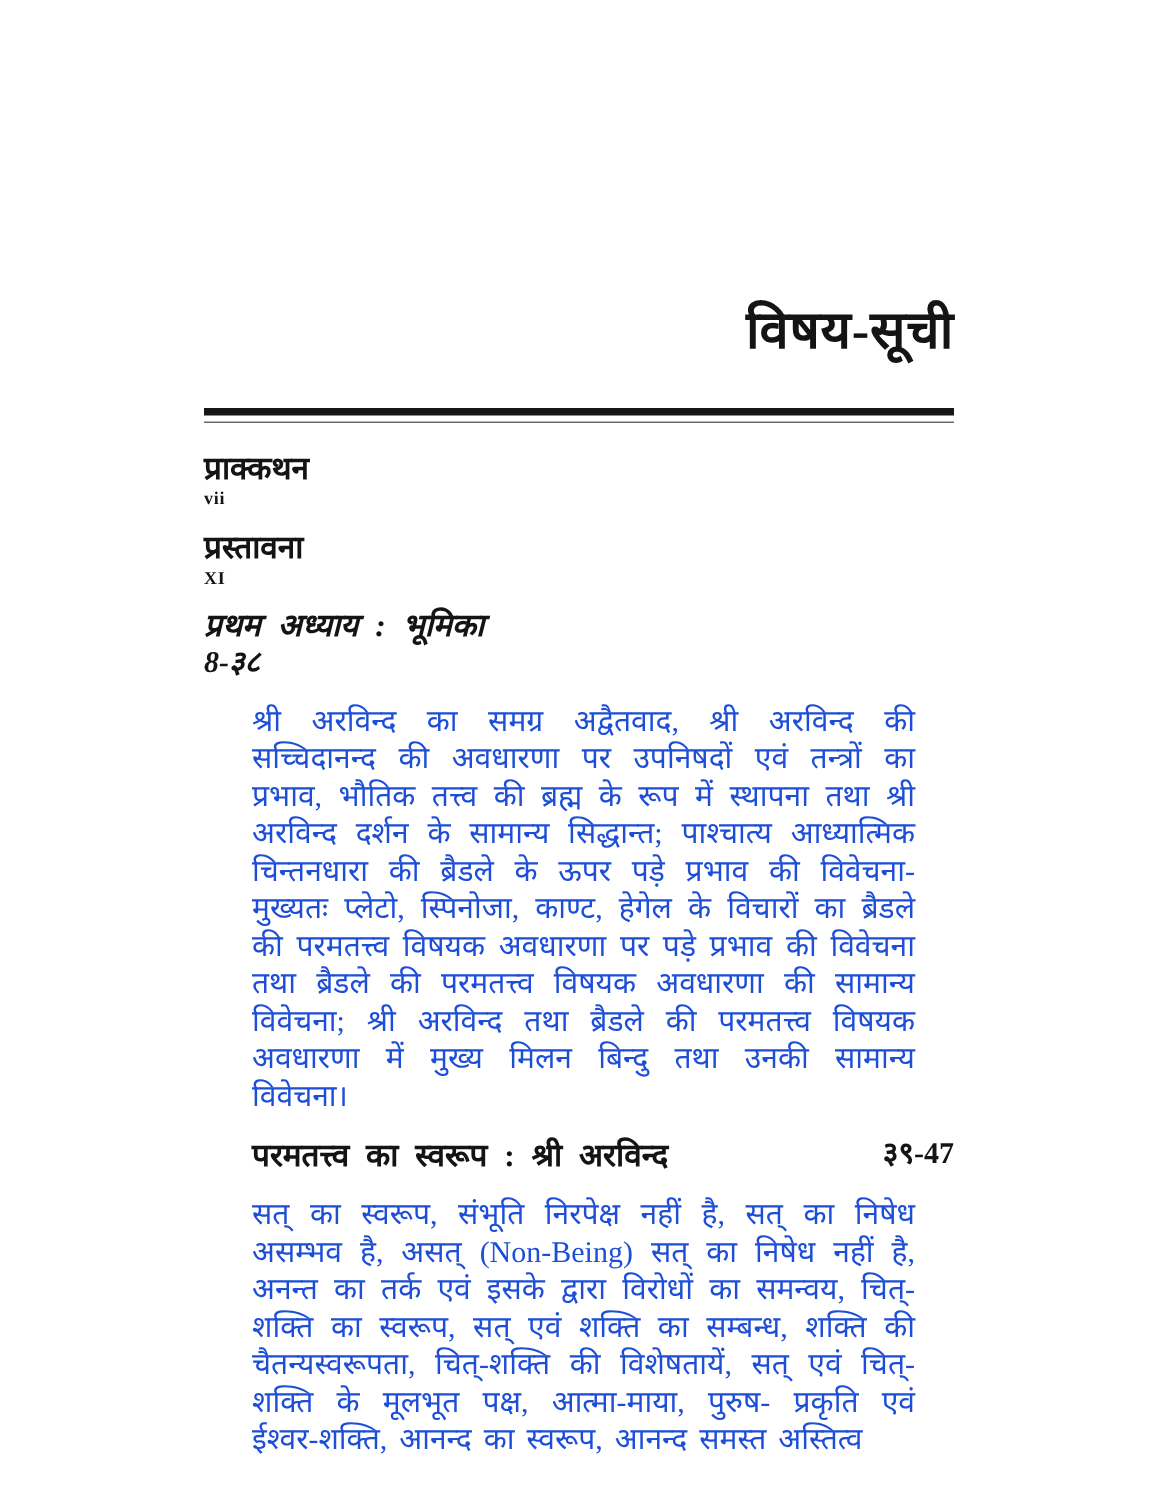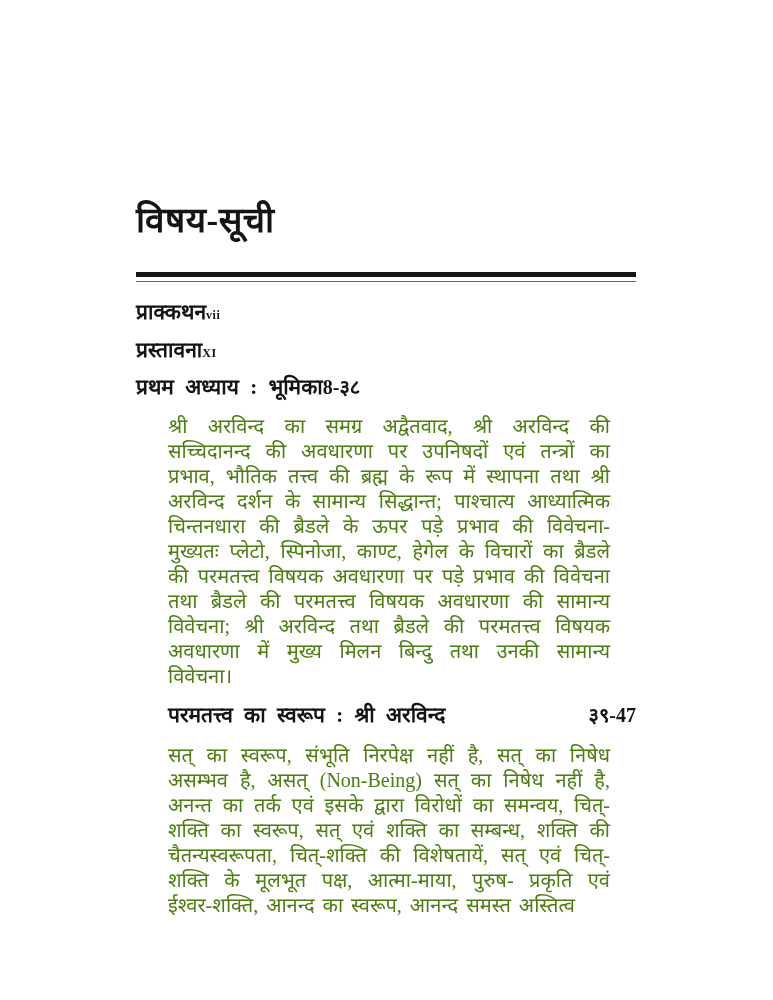--- a/index.html
+++ b/index.html
@@ -18,53 +18,54 @@
     position: absolute;
     left: 136px;
     top: 0;
     width: 500px;
   }
   .title {
     padding-top: 202px;
     font-size: 35px;
     line-height: 1.1;
     font-weight: bold;
-    text-align: left;
+    text-align: right;
     letter-spacing: 0.5px;
   }
   .rule { margin-top: 31px; }
   .rule-thick { height: 5px; background: #161616; }
   .rule-thin  { height: 1px; background: #6a6a6a; margin-top: 4px; }
   .toc-row {
     display: flex;
-    justify-content: flex-start;
+    justify-content: flex-end;
     align-items: baseline;
     font-weight: bold;
     font-size: 21px;
     line-height: 1.25;
+    flex-direction: column;
   }
   .row-1 { margin-top: 17px; }
   .row-2 { margin-top: 12px; }
-  .row-3 { margin-top: 11px; }
+  .row-3 { margin-top: 11px; font-style: italic; }
   .roman-page { font-size: 12px; letter-spacing: 0.5px; }
   .devanagari-page { font-size: 20px; }
   .chapter-heading-label { word-spacing: 6px; }
   .summary {
     margin: 14px 26px 0 32px;
     font-size: 20px;
     line-height: 25px;
     text-align: justify;
     word-spacing: 3px;
-    color: #4d7c0f;
+    color: #1d4ed8;
   }
   .chapter2-block { margin-top: 13px; }
   .subhead-row {
     display: flex;
     justify-content: space-between;
-    align-items: center;
+    align-items: flex-start;
     font-weight: bold;
     font-size: 21px;
     line-height: 1.25;
     margin-left: 32px;
     margin-top: 8px;
   }
 </style>
 </head>
 <body>
 

